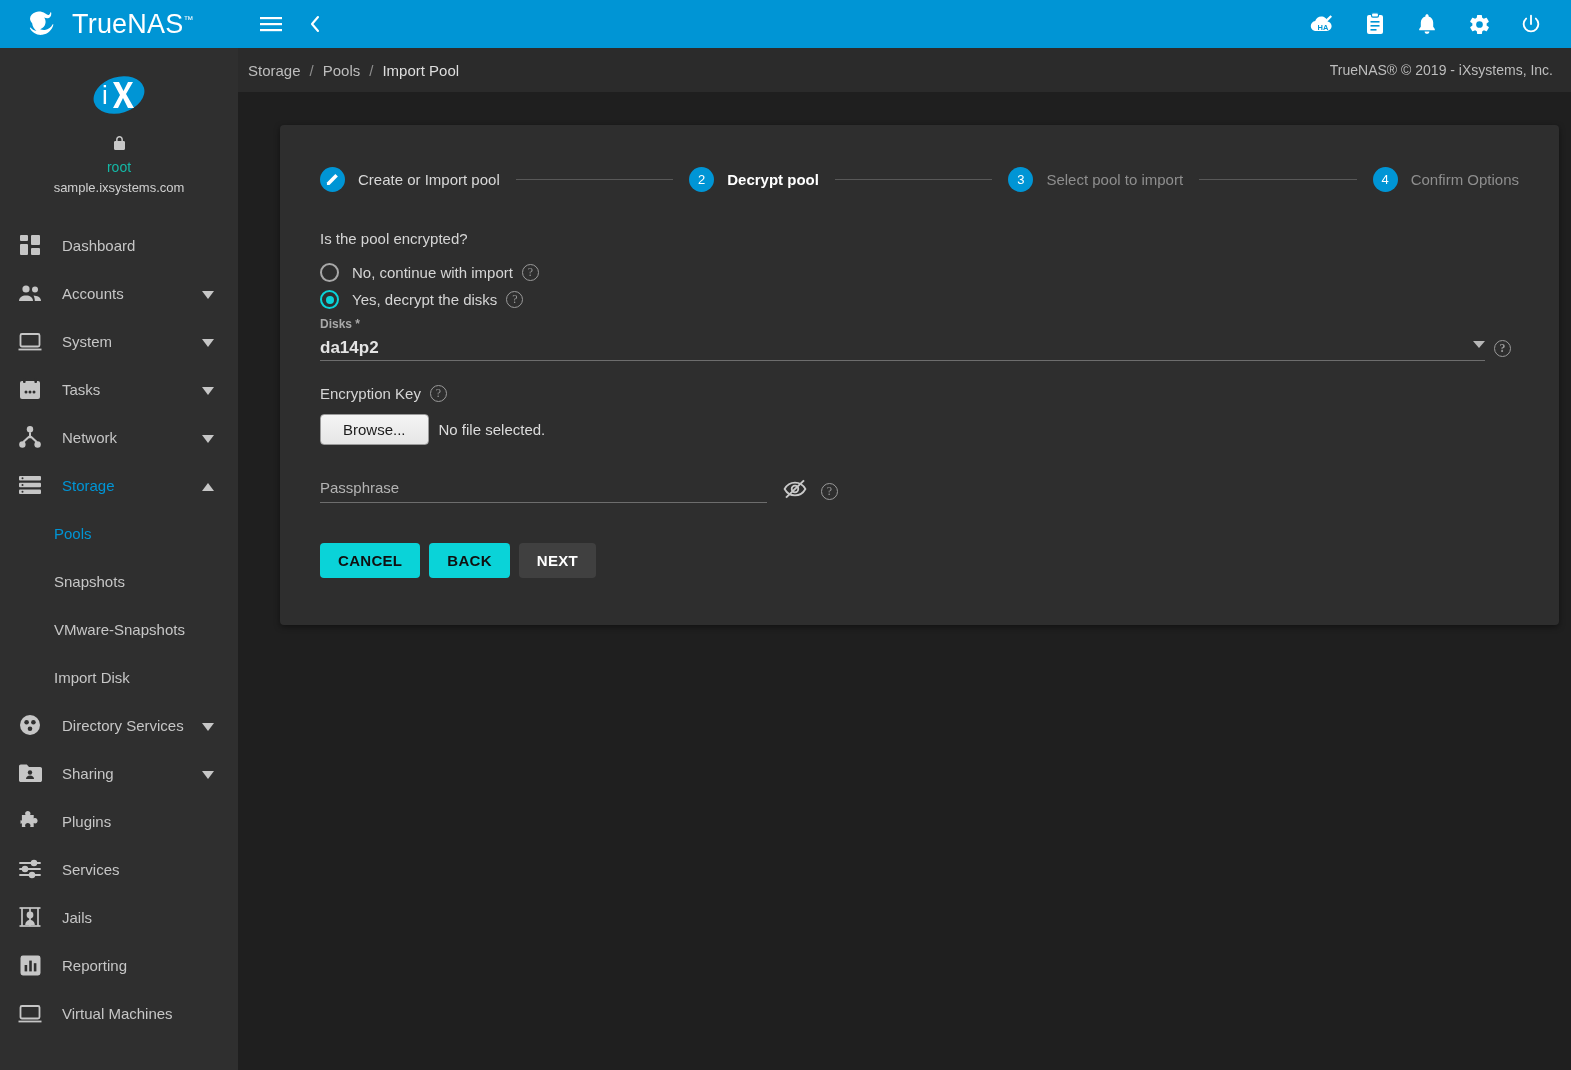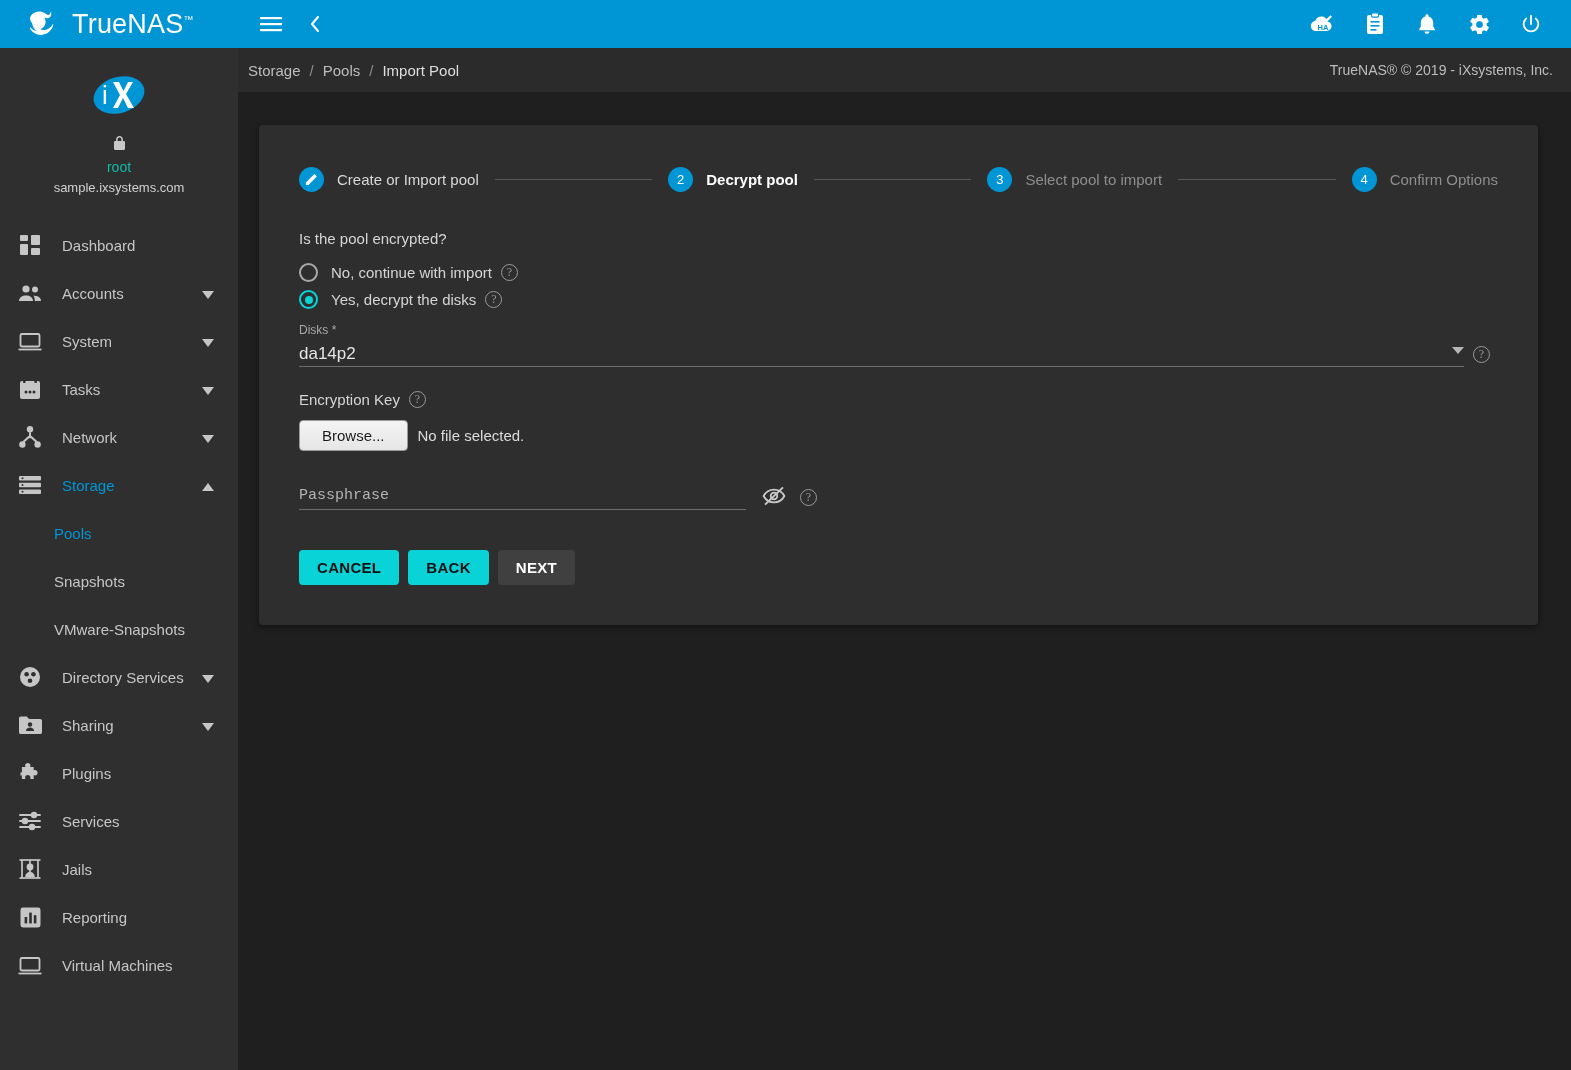--- a/index.html
+++ b/index.html
@@ -72,21 +72,21 @@
     height: 44px; background: #2b2b2b; display: flex; align-items: center;
     padding: 0 18px 0 10px;
   }
   .crumbs { display: flex; align-items: center; color: #bdbdbd; font-size: 15px; }
   .crumbs .crumb { cursor: pointer; }
   .crumbs .sep { margin: 0 9px; color: #8d8d8d; }
   .crumbs .crumb.last { color: #dedede; cursor: default; }
   .copyright { margin-left: auto; color: #bdbdbd; font-size: 14px; }
 
   .card {
-    position: absolute; left: 21px; top: 77px; width: 1279px; height: 500px;
+    position: absolute; left: 42px; top: 77px; width: 1279px; height: 500px;
     background: #2e2e2e; border-radius: 4px;
     box-shadow: 0 2px 6px rgba(0,0,0,.45);
   }
 
   
   .stepper { display: flex; align-items: center; padding: 42px 40px 0 40px; }
   .step { display: flex; align-items: center; flex: none; }
   .step-num {
     width: 25px; height: 25px; border-radius: 50%; background: #0095d5; color: #fff;
     font-size: 13px; display: flex; align-items: center; justify-content: center; flex: none;
@@ -135,21 +135,21 @@
     padding: 6px 22px; cursor: pointer; font-family: "Liberation Sans", sans-serif;
   }
   .file-status { color: #dcdcdc; font-size: 15px; margin-left: 10px; }
 
   .pass-wrap { margin-top: 34px; display: flex; align-items: center; }
   .pass-field {
     width: 447px; border-bottom: 1px solid #6d6d6d; padding-bottom: 5px;
   }
   .pass-input {
     width: 100%; background: transparent; border: none; outline: none;
-    color: #e4e4e4; font-size: 15px; font-family: Liberation Mono, monospace;
+    color: #e4e4e4; font-size: 15px; font-family: Liberation Sans, sans-serif;
   }
   .pass-input::placeholder { color: #b3b3b3; opacity: 1; }
   .pass-eye { margin-left: 16px; cursor: pointer; }
   .pass-help { margin-left: 14px; }
 
   .btn-row { display: flex; gap: 9px; margin-top: 40px; }
   .btn {
     border: none; border-radius: 4px; font-size: 15px; font-weight: bold;
     padding: 0 18px; height: 35px; cursor: pointer; letter-spacing: .3px;
     font-family: "Liberation Sans", sans-serif;
@@ -335,20 +335,23 @@
           </svg></span>
     </div>
     <div class="nav-sub active">
         <span>Pools</span>
       </div>
     <div class="nav-sub">
         <span>Snapshots</span>
       </div>
     <div class="nav-sub">
         <span>VMware-Snapshots</span>
+      </div>
+    <div class="nav-sub">
+        <span>Import Disk</span>
       </div>
 
     <div class="nav-item">
       <span class="nav-ico">
         <svg width="22" height="22" viewBox="0 0 22 22" fill="#c6c6c6">
             <circle cx="11" cy="11" r="10"></circle>
             <circle cx="7.6" cy="8.3" r="2.3" fill="#2f2f2f"></circle>
             <circle cx="14.4" cy="8.3" r="2.3" fill="#2f2f2f"></circle>
             <circle cx="11" cy="14.8" r="2.3" fill="#2f2f2f"></circle>
           </svg>
@@ -484,21 +487,21 @@
         <span class="radio-label">No, continue with import</span>
         <span class="help">?</span>
       </div>
 
       <div class="radio-row">
         <span class="radio checked"></span>
         <span class="radio-label">Yes, decrypt the disks</span>
         <span class="help">?</span>
       </div>
 
-      <div class="field" style="margin-top:10px; width:1165px;">
+      <div class="field" style="margin-top:4px; width:1165px;font-weight:bold;">
         <div class="field-label">Disks *</div>
         <div class="field-underline">
           <span class="field-value">da14p2</span>
           <span class="select-caret">
             <svg width="12" height="7" viewBox="0 0 12 7" fill="#b6b6b6">
                 <polygon points="0,0 12,0 6,7"></polygon>
               </svg>
           </span>
         </div>
         <span class="help field-help">?</span>

